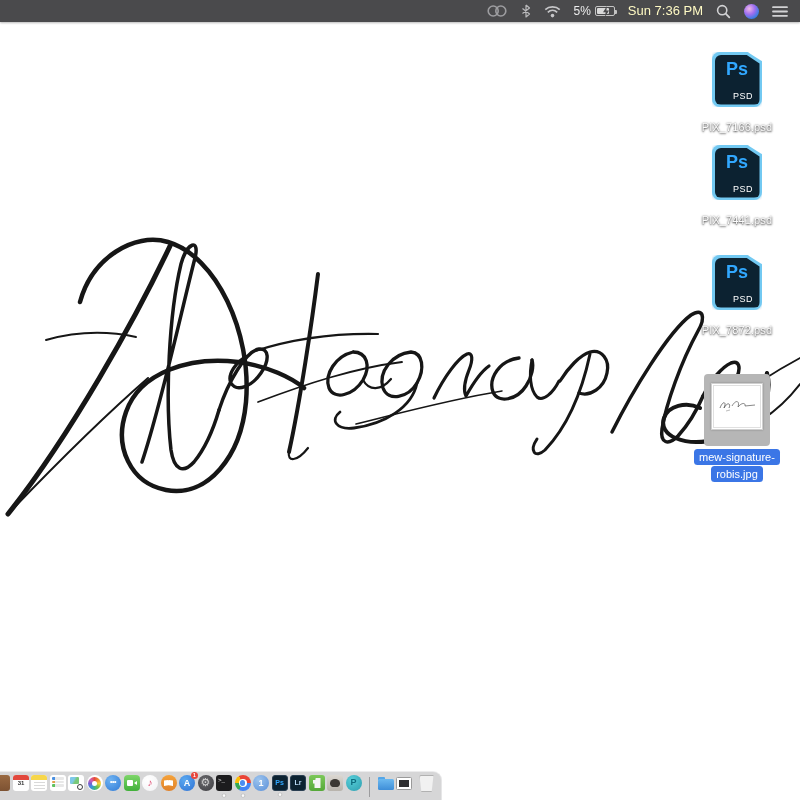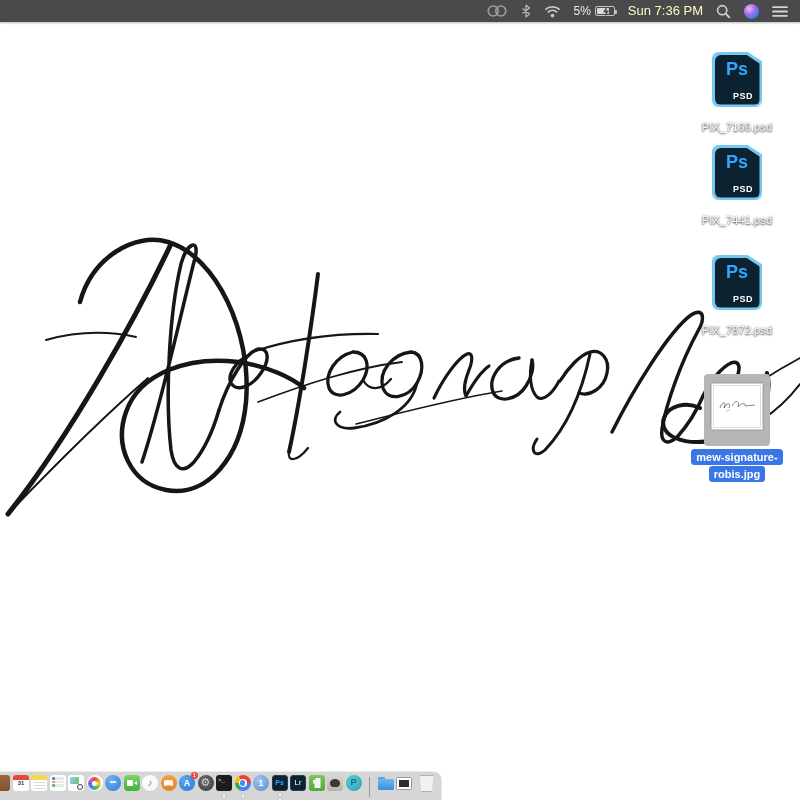--- a/index.html
+++ b/index.html
@@ -31,29 +31,29 @@
               text-shadow:0 1px 2px rgba(40,40,40,.85),0 0 2px rgba(60,60,60,.6);letter-spacing:.1px;}
   .psd-icon{position:relative;width:50px;height:55px;margin:0 auto 10px auto;}
   .psd-outer{position:absolute;inset:0;background:#72c9f2;border-radius:8px;
              clip-path:polygon(0 0,71% 0,100% 17%,100% 100%,0 100%);
              box-shadow:0 0 3px rgba(90,180,230,.8);}
   .psd-inner{position:absolute;inset:2.5px;background:#0c2231;border-radius:6px;
              clip-path:polygon(0 0,70% 0,100% 18%,100% 100%,0 100%);}
   .psd-ps{position:absolute;top:7px;left:0;right:0;text-align:center;
           color:#31a8ff;font-size:18px;font-weight:bold;}
   .psd-kind{position:absolute;bottom:6px;left:12px;right:0;text-align:center;
-            color:#ffffff;font-size:9px;font-weight:bold;letter-spacing:.5px;}
+            color:#ffffff;font-size:9px;font-weight:normal;letter-spacing:.5px;}
 
   .jpg-select-box{position:absolute;left:704px;top:374px;width:66px;height:72px;
                   background:#b6b6b6;border-radius:4px;z-index:3;}
   .jpg-thumb{position:absolute;left:7px;top:9px;width:52px;height:47px;background:#ffffff;
              border:1px solid #cfcfcf;box-shadow:0 0 2px rgba(0,0,0,.25);}
   .jpg-thumb svg{display:block;}
   .jpg-label{position:absolute;left:657px;top:448px;width:160px;text-align:center;z-index:4;line-height:16px;}
-  .pill{display:inline-block;background:#3b76e6;color:#ffffff;font-size:11px;font-weight:bold;
+  .pill{display:inline-block;background:#3b76e6;color:#ffffff;font-size:11px;font-weight:normal;
         padding:0 5px;border-radius:3.5px;line-height:16px;}
 
   
   .dock{position:absolute;left:-14px;bottom:0;width:456px;height:29px;z-index:5;
         background:rgba(209,209,211,.9);border-top-right-radius:9px;
         border-top:1px solid rgba(255,255,255,.55);border-right:1px solid rgba(255,255,255,.4);
         display:flex;align-items:flex-start;gap:2.5px;padding:3px 8px 0 18px;}
   .dock-item{position:relative;width:16px;height:16px;flex:0 0 auto;cursor:pointer;}
   .run-dot{position:absolute;left:50%;bottom:-6px;width:3px;height:3px;border-radius:50%;
            background:#fcfcfc;box-shadow:0 0 1px rgba(0,0,0,.5);transform:translateX(-50%);}

